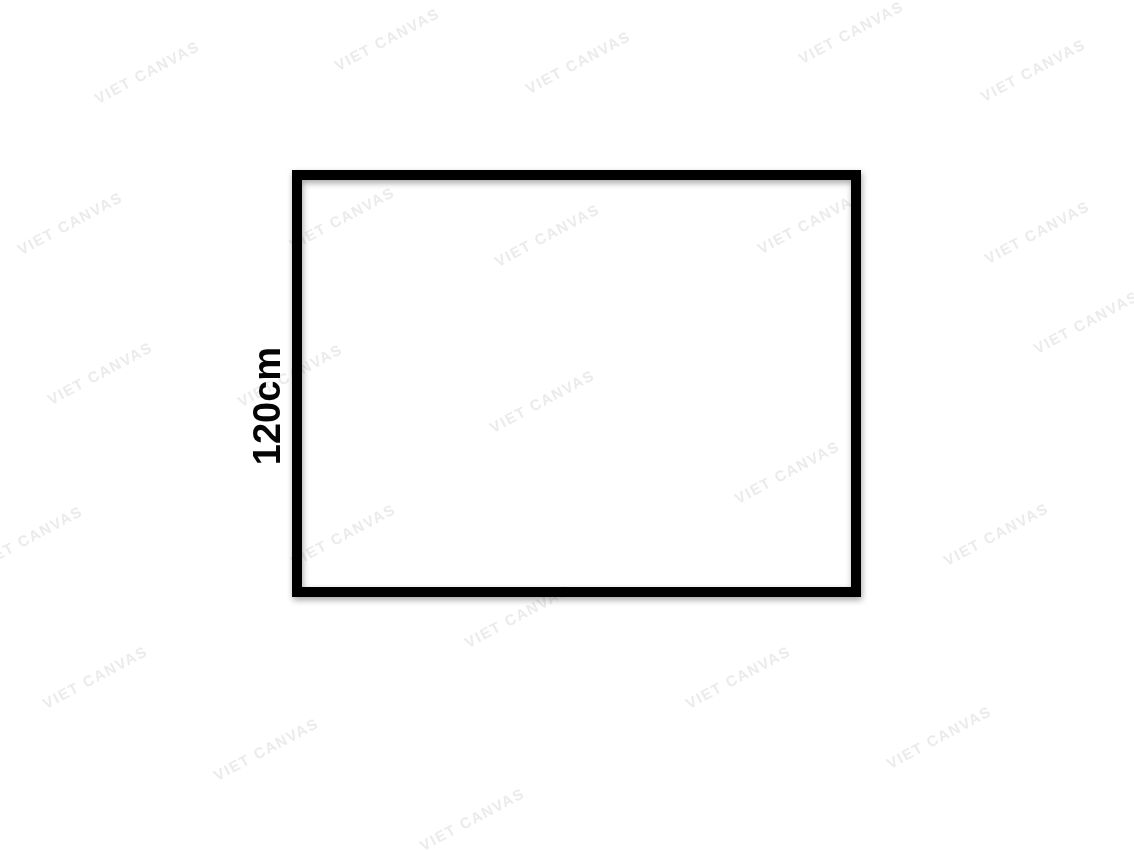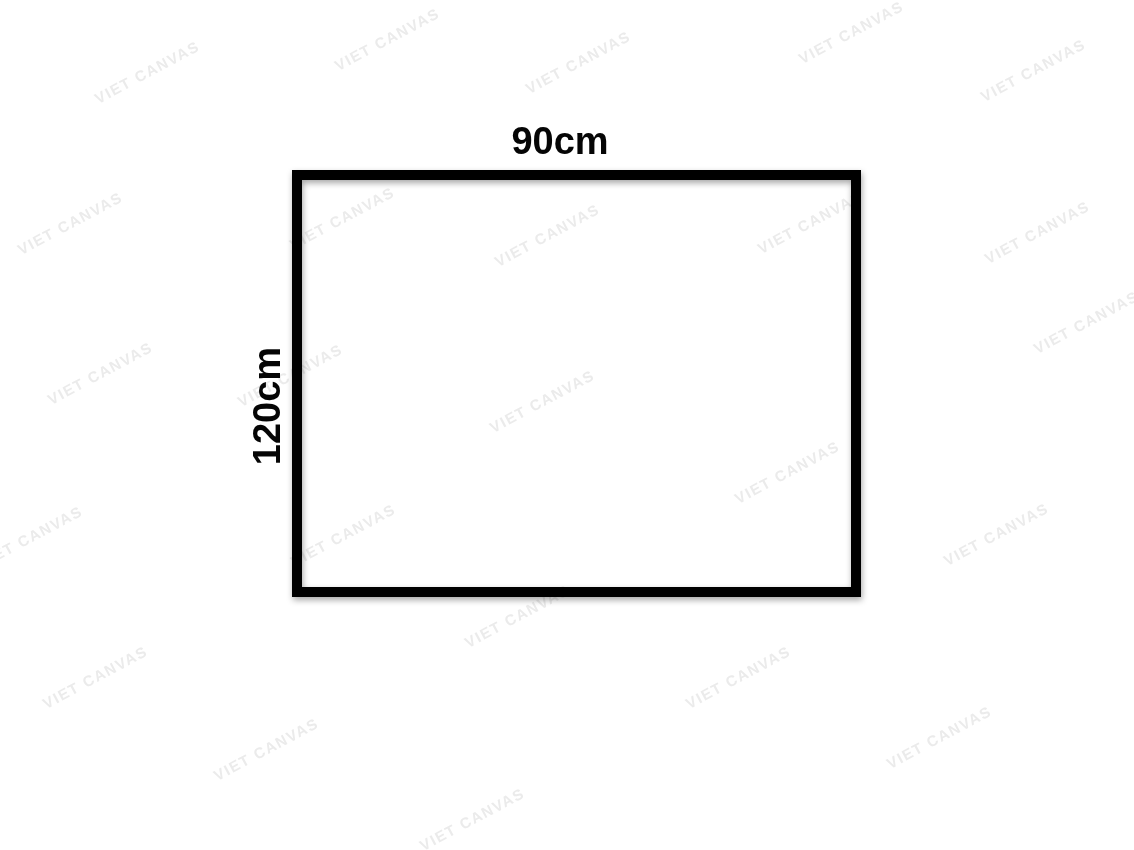--- a/index.html
+++ b/index.html
@@ -82,17 +82,16 @@
       <span class="wm" style="left: 738px; top: 677px; color: rgb(235, 235, 235); transform: translate(-50%, -50%) rotate(-28deg);">VIET CANVAS</span>
       <span class="wm" style="left: 266px; top: 749px; color: rgb(235, 235, 235); transform: translate(-50%, -50%) rotate(-28deg);">VIET CANVAS</span>
       <span class="wm" style="left: 472px; top: 819px; color: rgb(235, 235, 235); transform: translate(-50%, -50%) rotate(-28deg);">VIET CANVAS</span>
       <span class="wm" style="left: 939px; top: 737px; color: rgb(235, 235, 235); transform: translate(-50%, -50%) rotate(-28deg);">VIET CANVAS</span>
     </div>
 
   <svg class="rect-layer" width="1134" height="850" viewBox="0 0 1134 850" aria-hidden="true">
     <rect x="297" y="175" width="559" height="417" fill="none" stroke-width="10" stroke="#000000"></rect>
   </svg>
 
-  <div class="dim-label top">90cm</div>
 
   <div class="dim-label left">120cm</div>
 
 </div>
 
 </body></html>

